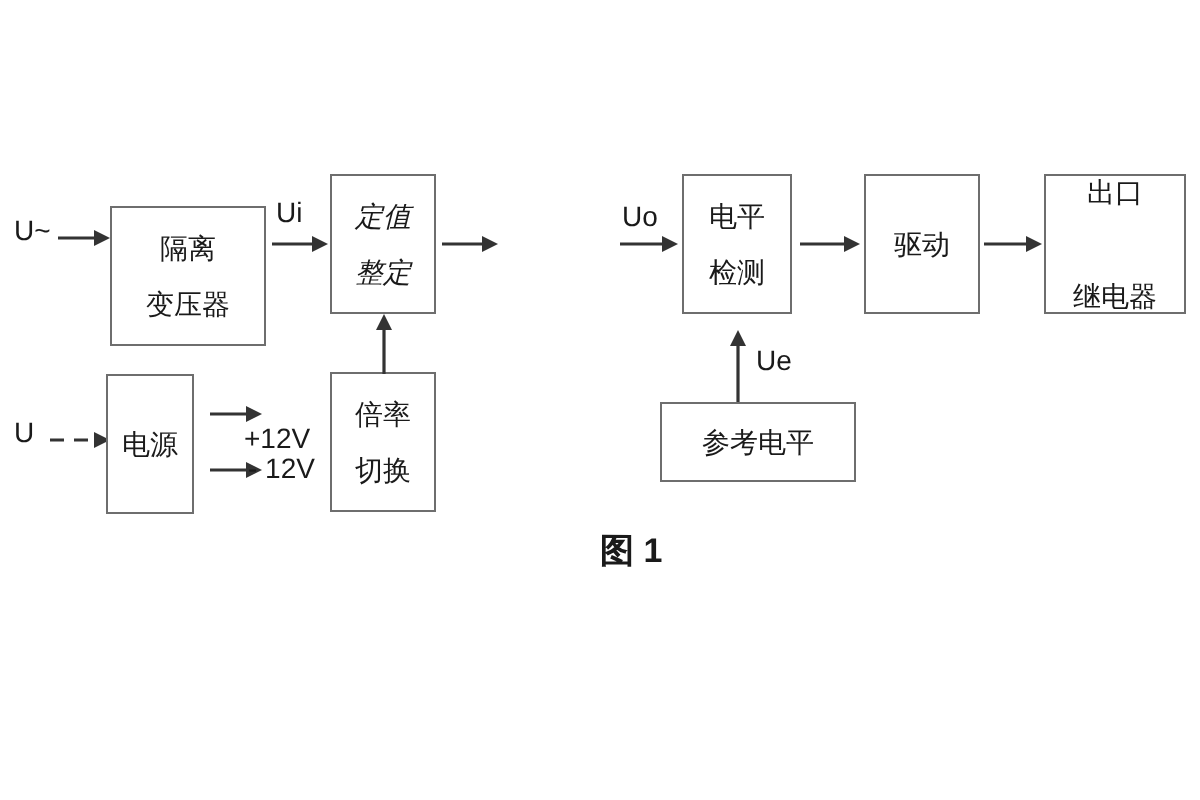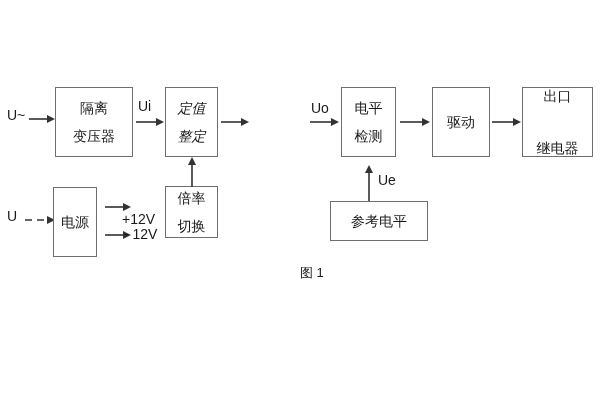--- a/index.html
+++ b/index.html
@@ -35,43 +35,44 @@
   .box.single .line1 { margin-bottom: 0; }
   .label {
     position: absolute;
     color: #1a1a1a;
     font-size: 14px;
     white-space: nowrap;
   }
   .caption {
     position: absolute;
     color: #1a1a1a;
-    font-size: 13px;
+    font-size: 17px;
     white-space: nowrap;
+    font-weight: bold;
   }
   .arrow-h, .arrow-v {
     position: absolute;
   }
   svg { display: block; overflow: visible; }
 </style>
 </head>
 <body>
 
 <div id="diagram">
 
   <div class="label" style="left:7px; top:107px;">U~</div>
 
   <div class="arrow-h" style="left:29px; top:114px;">
     <svg width="26" height="10" viewBox="0 0 26 10">
       <line x1="0" y1="5" x2="18" y2="5" stroke="#333333" stroke-width="1.6"></line>
       <polygon points="18,1 26,5 18,9" fill="#333333"></polygon>
     </svg>
   </div>
 
-  <div class="box" style="left:55px; top:87px; width:78px; height:70px;">
+  <div class="box" style="left:55px; top:103px; width:78px; height:70px;">
     <span class="line1">隔离</span>
     <span class="line2">变压器</span>
   </div>
 
   <div class="label" style="left:138px; top:98px;">Ui</div>
 
   <div class="arrow-h" style="left:136px; top:117px;">
     <svg width="28" height="10" viewBox="0 0 28 10">
       <line x1="0" y1="5" x2="20" y2="5" stroke="#333333" stroke-width="1.6"></line>
       <polygon points="20,1 28,5 20,9" fill="#333333"></polygon>
@@ -150,21 +151,21 @@
   <div class="label" style="left:122px; top:198px;margin-top:13px;">+12V</div>
 
   <div class="arrow-h" style="left:105px; top:230px;">
     <svg width="26" height="10" viewBox="0 0 26 10">
       <line x1="0" y1="5" x2="18" y2="5" stroke="#333333" stroke-width="1.6"></line>
       <polygon points="18,1 26,5 18,9" fill="#333333"></polygon>
     </svg>
   </div>
   <div class="label" style="left:124px; top:226px;">- 12V</div>
 
-  <div class="box" style="left:165px; top:186px; width:53px; height:52px;">
+  <div class="box" style="left:165px; top:186px; width:53px; height:70px;">
     <span class="line1">倍率</span>
     <span class="line2">切换</span>
   </div>
 
   <div class="arrow-v" style="left:187px; top:157px;">
     <svg width="10" height="30" viewBox="0 0 10 30">
       <line x1="5" y1="30" x2="5" y2="8" stroke="#333333" stroke-width="1.6"></line>
       <polygon points="1,8 5,0 9,8" fill="#333333"></polygon>
     </svg>
   </div>

